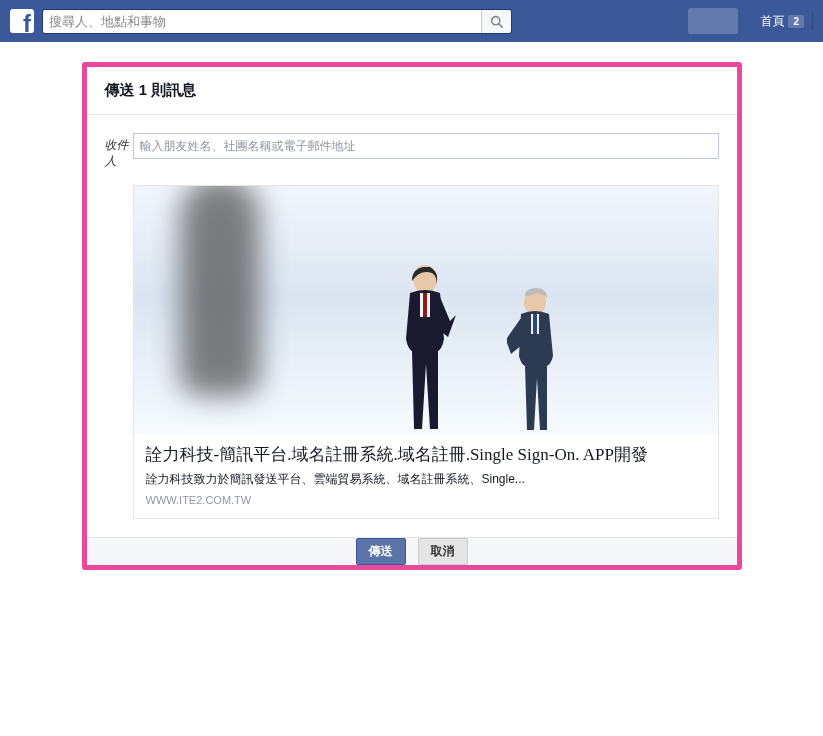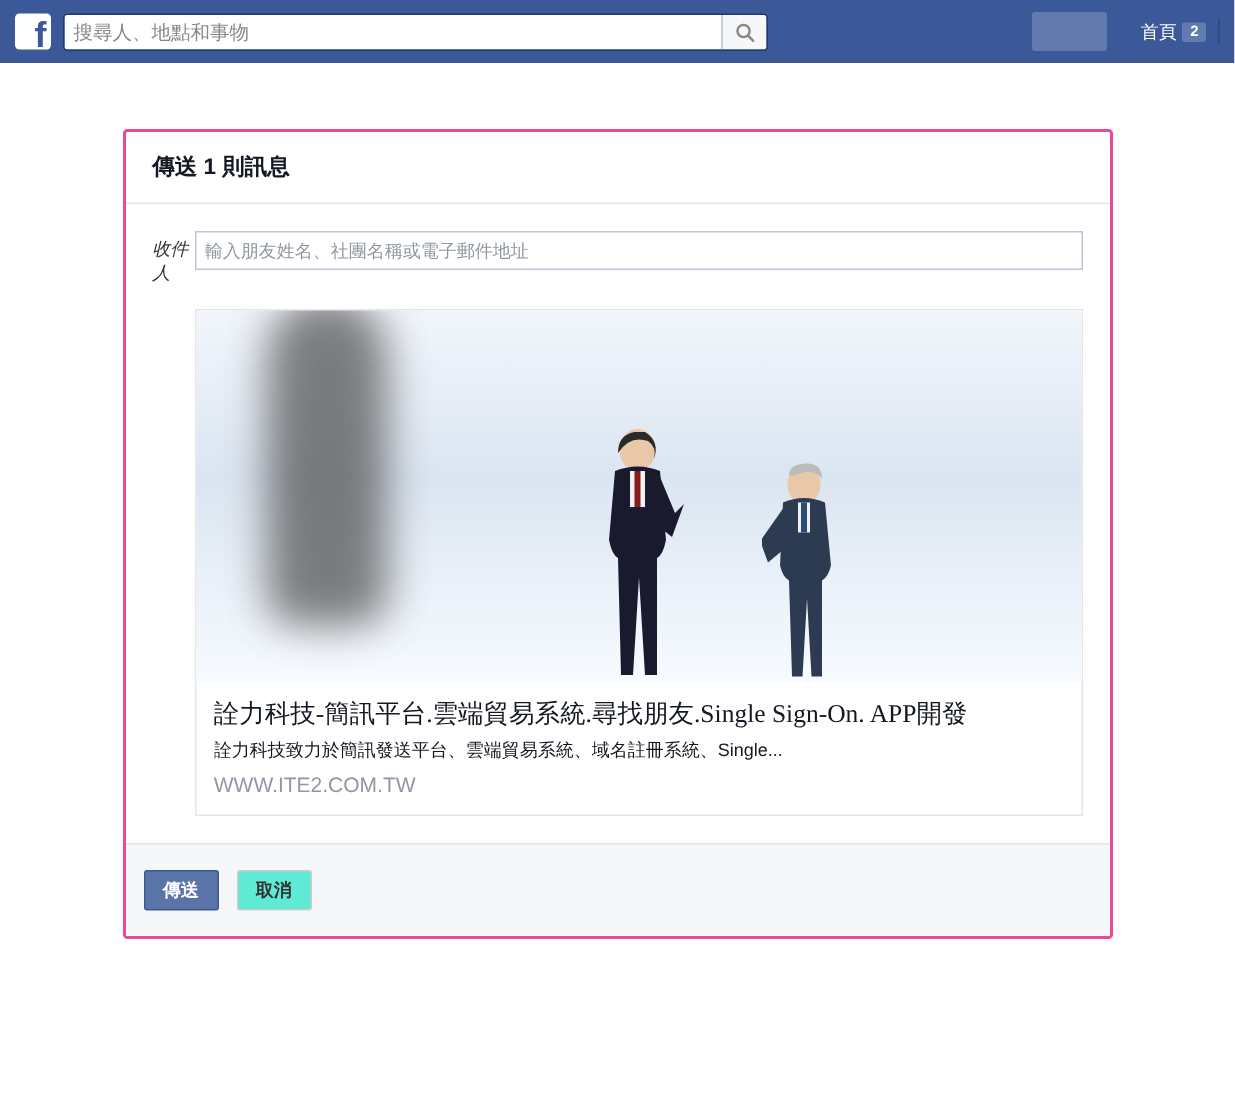--- a/index.html
+++ b/index.html
@@ -107,22 +107,22 @@
   .nav-sep {
     width: 1px;
     height: 18px;
     background: #2f477a;
     margin: 0 0;
   }
 
   
   .dialog {
     width: 660px;
-    margin: 44px auto 0 auto;
-    border: 2px solid #ec4899;
+    margin: 20px auto 0 auto;
+    border: 5px solid #ec4899;
     border-radius: 3px;
     background: #fff;
   }
   .dialog-header {
     padding: 14px 18px;
     border-bottom: 1px solid #e5e5e5;
   }
   .dialog-title {
     font-size: 15px;
     font-weight: bold;
@@ -221,48 +221,48 @@
   .link-desc {
     font-size: 12px;
     color: #141823;
     line-height: 1.4;
     margin-bottom: 6px;
     white-space: nowrap;
     overflow: hidden;
     text-overflow: ellipsis;
   }
   .link-domain {
-    font-size: 14px;
+    font-size: 11px;
     color: #9197a3;
     text-transform: uppercase;
   }
 
   .dialog-footer {
     border-top: 1px solid #e5e5e5;
     background: #f6f7f8;
-    padding: 17px 12px;
-    display: flex;
-    justify-content: flex-start;
+    padding: 0 12px;
+    display: flex;
+    justify-content: center;
     gap: 12px;
   }
   .btn {
     font-size: 12px;
     padding: 4px 12px;
     border-radius: 2px;
     cursor: pointer;
     font-weight: bold;
     border: 1px solid;
   }
   .btn-primary {
     background: #5b74a8;
     border-color: #3b5998;
     color: #fff;
   }
   .btn-secondary {
-    background: #5eead4;
+    background: #e5e5e5;
     border-color: #ccc;
     color: #333;
   }
 </style>
 </head>
 <body>
 
 <div class="navbar">
   <div class="fb-logo"></div>
   <div class="search-wrap">
@@ -319,21 +319,21 @@
               <ellipse cx="28" cy="18" rx="11" ry="13" fill="#e8c8a8"></ellipse>
               <path d="M18 12 Q18 4 30 4 Q40 4 40 14 Q34 6 22 12 Z" fill="#bbb"></path>
               <path d="M14 30 Q28 24 42 30 L46 72 Q44 80 40 82 L40 146 L33 146 L30 94 L27 146 L20 146 L18 82 Q14 80 12 72 Z" fill="#2c3a52"></path>
               <path d="M14 34 L0 54 L-4 48 L4 70 L16 60 Z" fill="#2c3a52"></path>
               <rect x="24" y="30" width="8" height="20" fill="#f2f2f2"></rect>
               <rect x="26" y="30" width="4" height="20" fill="#2a4a7a"></rect>
             </svg>
           </div>
         </div>
         <div class="link-text">
-          <div class="link-title">詮力科技-簡訊平台.雲端貿易系統.尋找朋友.Single Sign-On. APP開發</div>
+          <div class="link-title">詮力科技-簡訊平台.域名註冊系統.域名註冊.Single Sign-On. APP開發</div>
           <div class="link-desc">詮力科技致力於簡訊發送平台、雲端貿易系統、域名註冊系統、Single...</div>
           <div class="link-domain">WWW.ITE2.COM.TW</div>
         </div>
       </div>
     </div>
 
   </div>
 
   <div class="dialog-footer">
     <button class="btn btn-primary">傳送</button>

